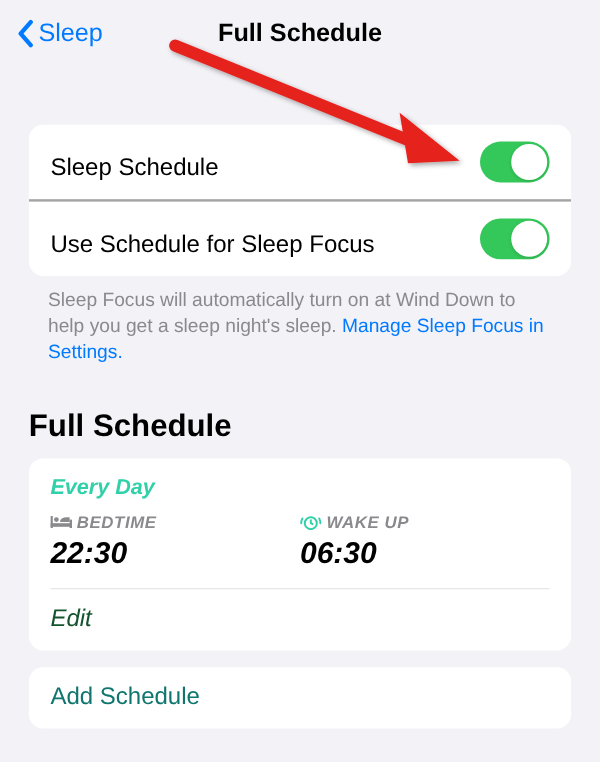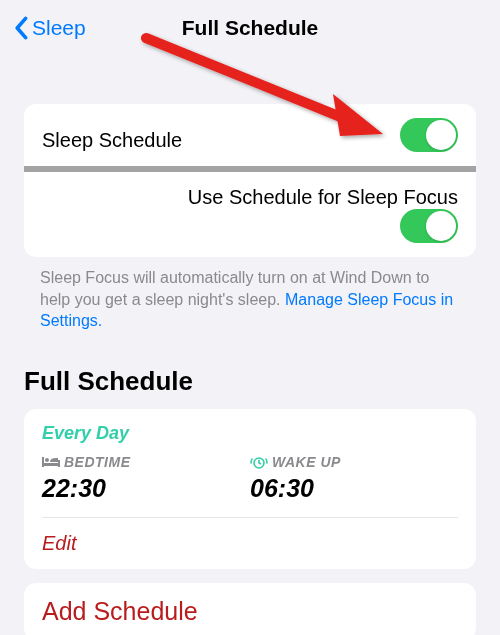--- a/index.html
+++ b/index.html
@@ -49,22 +49,21 @@
     }
     .row {
       display: flex;
       align-items: flex-end;
       justify-content: space-between;
       padding: 14px 18px;
       font-size: 20px;
       color: #000;
     }
     .row + .row {
-      border-top: 6px solid #a3a3a3;
-      flex-direction: column;
+      border-top: 2px solid #a3a3a3;
     }
     .toggle {
       width: 58px;
       height: 34px;
       background: #34c759;
       border-radius: 17px;
       position: relative;
       flex-shrink: 0;
     }
     .toggle-knob {
@@ -135,30 +134,30 @@
       font-size: 25px;
       font-weight: 700;
       color: #000;
     }
     .sched-divider {
       border-top: 1px solid #e5e5ea;
       margin: 0 18px;
     }
     .sched-action {
       padding: 14px 18px;
-      color: #b91c1c;
+      color: #14532d;
       font-size: 20px;
     }
     .add-card {
       background: #fff;
       border-radius: 12px;
       margin: 14px 24px 0 24px;
       padding: 14px 18px;
-      color: #b91c1c;
-      font-size: 25px;
+      color: #0f766e;
+      font-size: 20px;
     }
     .arrow-annot {
       position: absolute;
       top: 28px;
       left: 138px;
       pointer-events: none;
     }
   </style>
 </head>
 <body>

